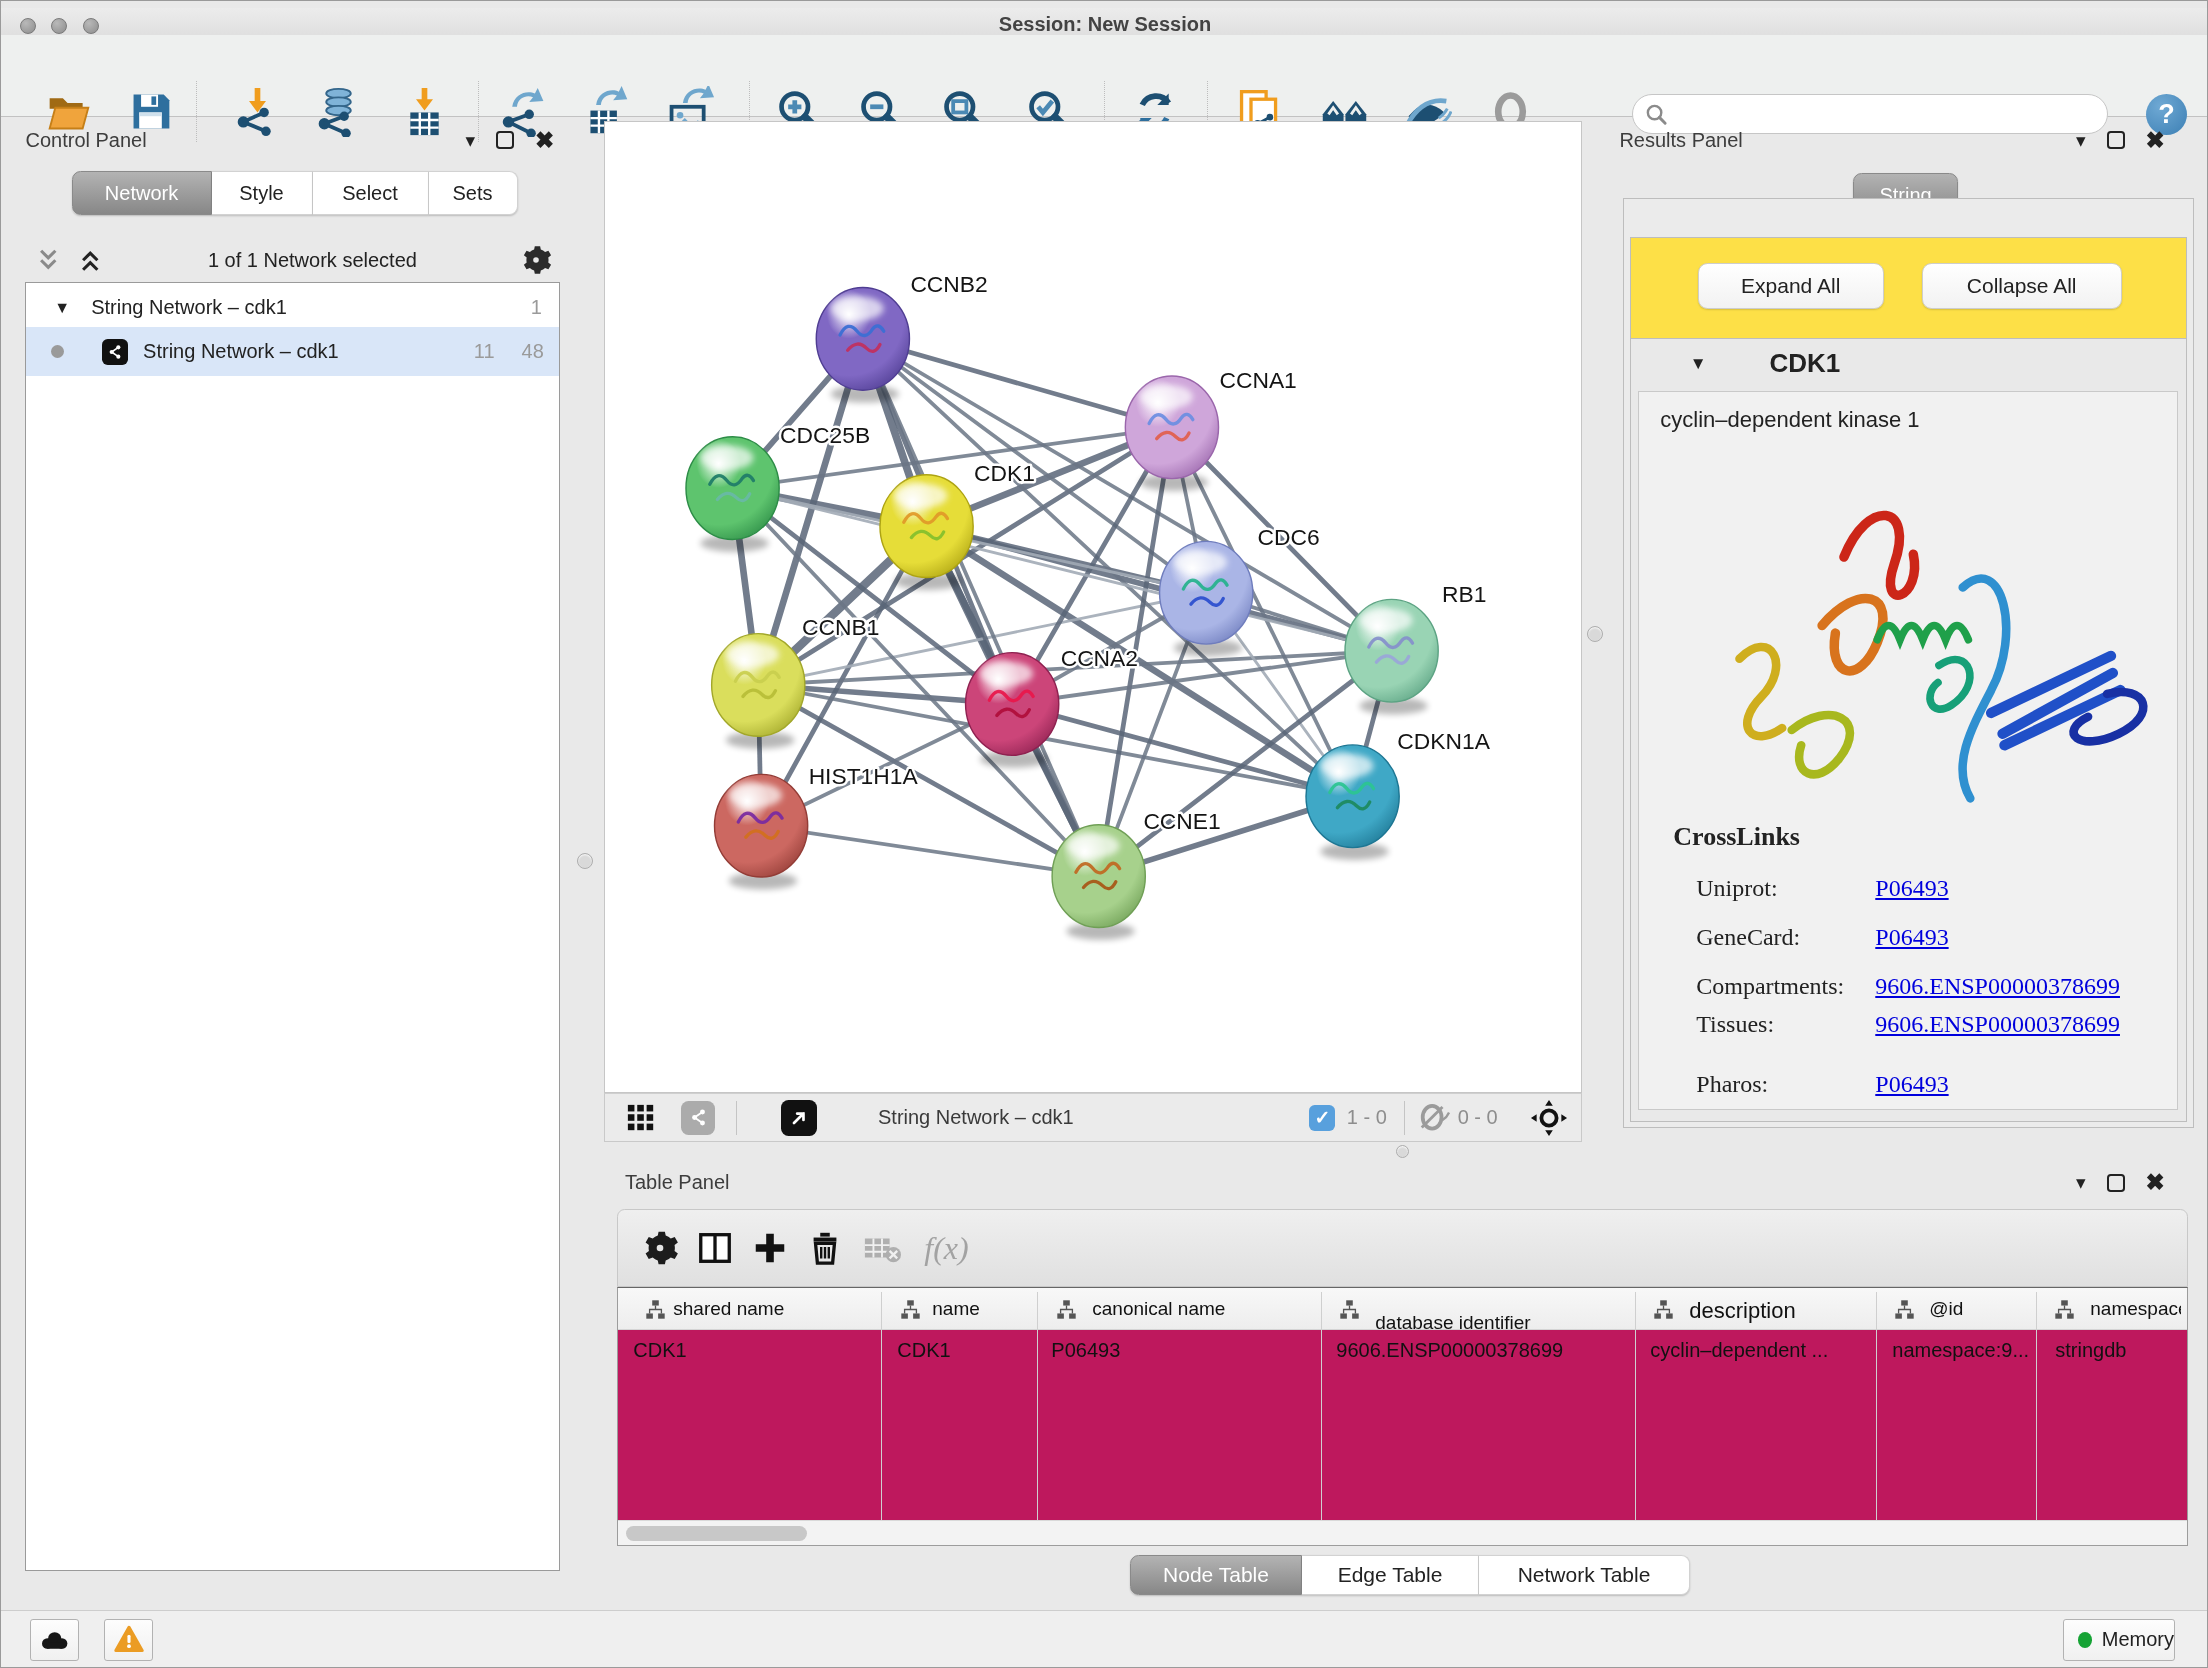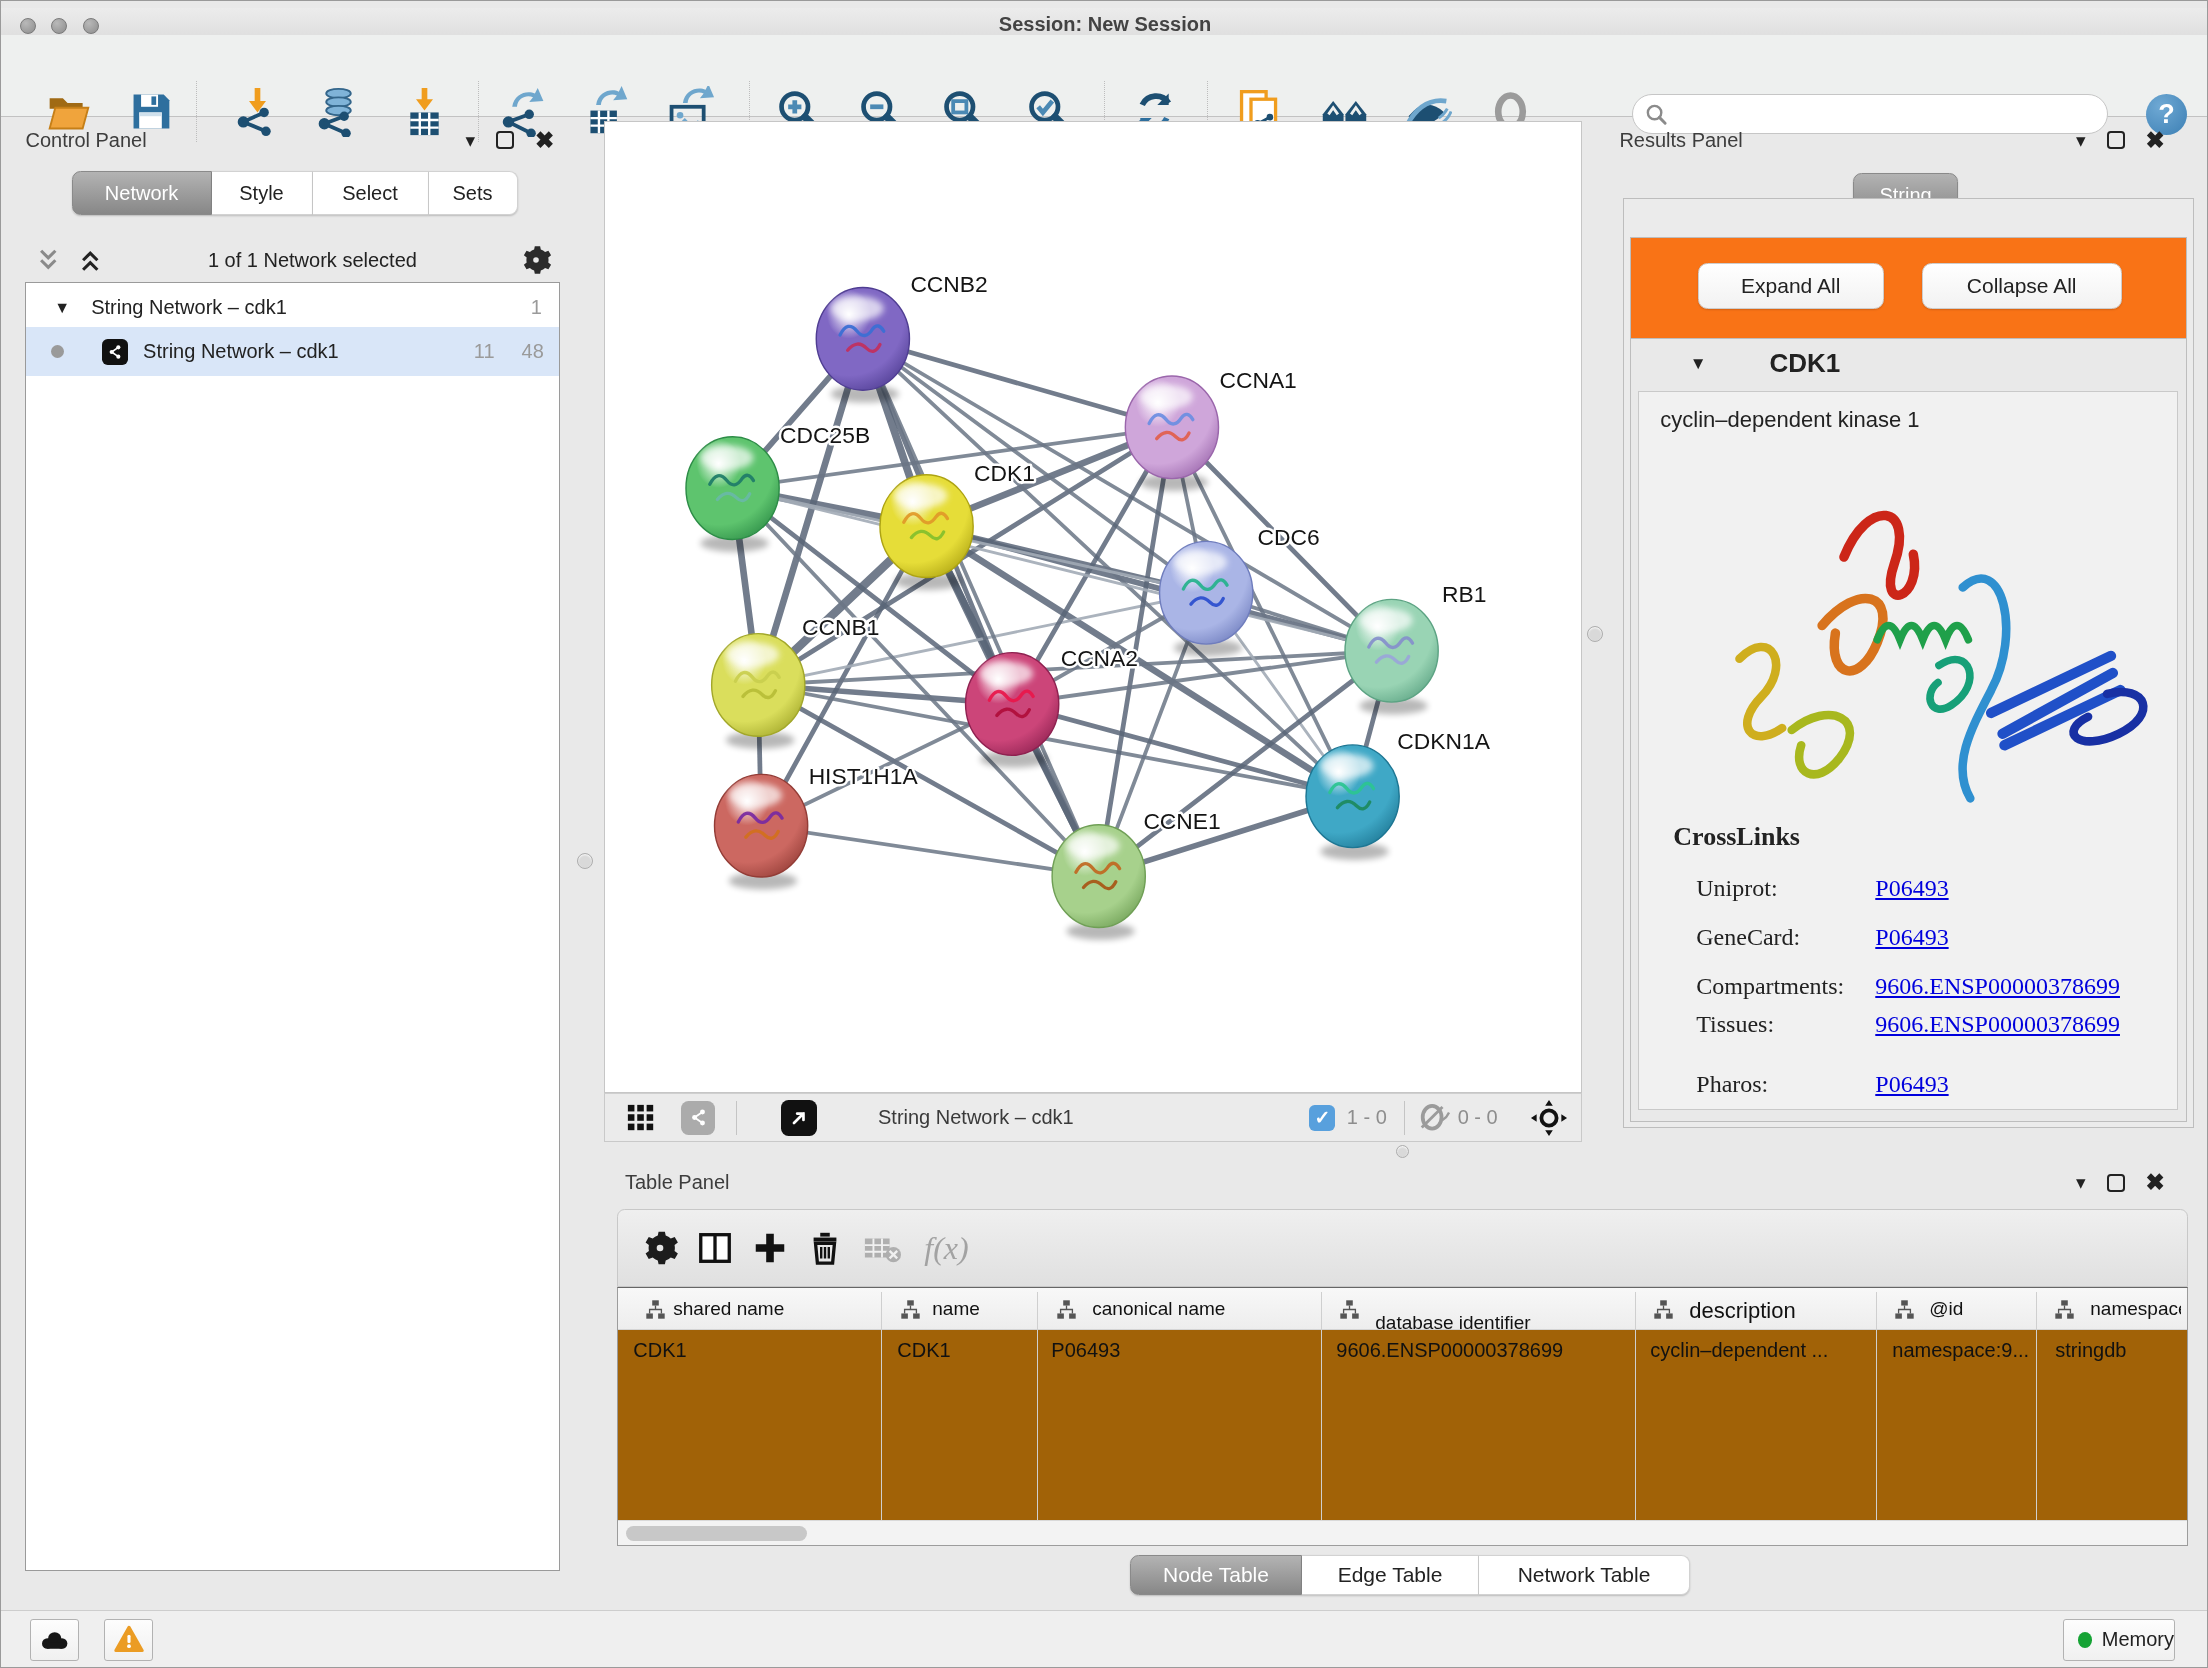--- a/index.html
+++ b/index.html
@@ -67,21 +67,21 @@
   .box-outer { background:#ebebeb; border:1px solid #bdbdbd; }
   .btn { background:linear-gradient(#ffffff,#f2f2f2); border:1px solid #cdcdcd;
     border-radius:9.5px; font-size:21px; display:flex; align-items:center;
     justify-content:center; box-shadow:0 1px 1.9px rgba(0,0,0,.15); }
   .serif { font-family:"Liberation Serif", serif; }
   .xlink { color:#0000dd; text-decoration:underline; }
 
   
   .tp-toolbar { background:linear-gradient(#efefef,#e0e0e0); border:1px solid #c8c8c8;
     border-radius:7.6px 7.6px 0 0; }
-  .tbl { background:#a16207; border:1px solid #9c9c9c; border-top:1.9px solid #666; }
+  .tbl { background:#be185d; border:1px solid #9c9c9c; border-top:1.9px solid #666; }
   .tbl-head { background:linear-gradient(#f8f8f8,#ededed); border-bottom:1px solid #d4d4d4;
     font-size:19px; color:#333; }
   .col-div { position:absolute; top:3.8px; bottom:3.8px; width:0; border-left:1px solid #cfcfcf; }
   .cell { position:absolute; font-size:20px; color:#111; white-space:nowrap; }
   .hscroll { background:#f3f3f3; border-top:1px solid #d9d9d9; }
   .hthumb { background:#c8c8c8; border-radius:7.6px; }
 
   
   .statusbar { left:0; top:1609px; width:2208px; height:59px; background:#efefef;
     border-top:1px solid #cdcdcd; }
@@ -583,21 +583,21 @@
     <span class="abs panel-title" style="left:11.4px; top:7.6px;">Results Panel</span>
     <div class="panel-ctls" style="left:468px; top:7.6px;">
       <span class="ctl-caret">▾</span>
       <span class="ctl-float"></span>
       <span class="ctl-close">✖</span>
     </div>
     <div class="abs" style="left:245px; top:52px;">
       <span class="seg-tab only sel" style="width:105px;">String</span>
     </div>
     <div class="abs box-outer" style="left:15px; top:77px; width:571px; height:930px;">
-      <div class="abs box-outer" style="left:5.7px; top:38px; width:557px; height:118px; background:#f97316;">
+      <div class="abs box-outer" style="left:5.7px; top:38px; width:557px; height:118px; background:#fde047;">
         <span class="abs btn" style="left:67px; top:25px; width:186px; height:46px;">Expand All</span>
         <span class="abs btn" style="left:291px; top:25px; width:200px; height:46px;">Collapse All</span>
       </div>
       <div class="abs box-outer" style="left:5.7px; top:139px; width:557px; height:784px; background:#e9e9e9;">
         <div class="abs" style="left:0; top:0; width:555px; height:49px; display:flex; align-items:center;">
           <span style="margin-left:59px; font-size:17px;">▼</span>
           <span style="margin-left:63px; font-size:26px; font-weight:bold;">CDK1</span>
         </div>
         <div class="abs" style="left:7.6px; top:52px; width:540px; height:719px; background:#f1f1f1; border:1px solid #c9c9c9;">
           <span class="abs" style="left:21px; top:15px; font-size:22px;">cyclin–dependent kinase 1</span>

